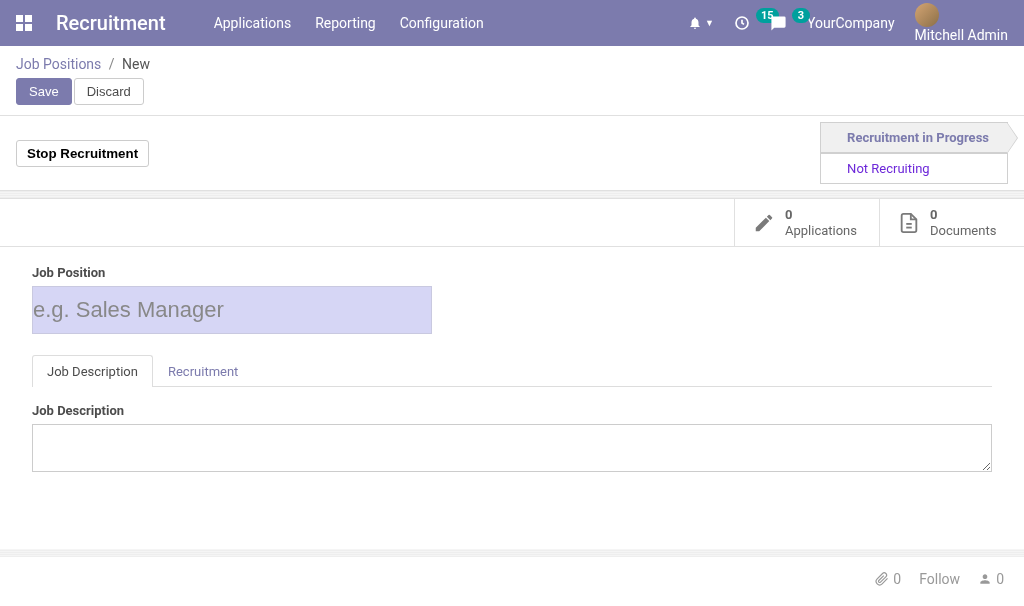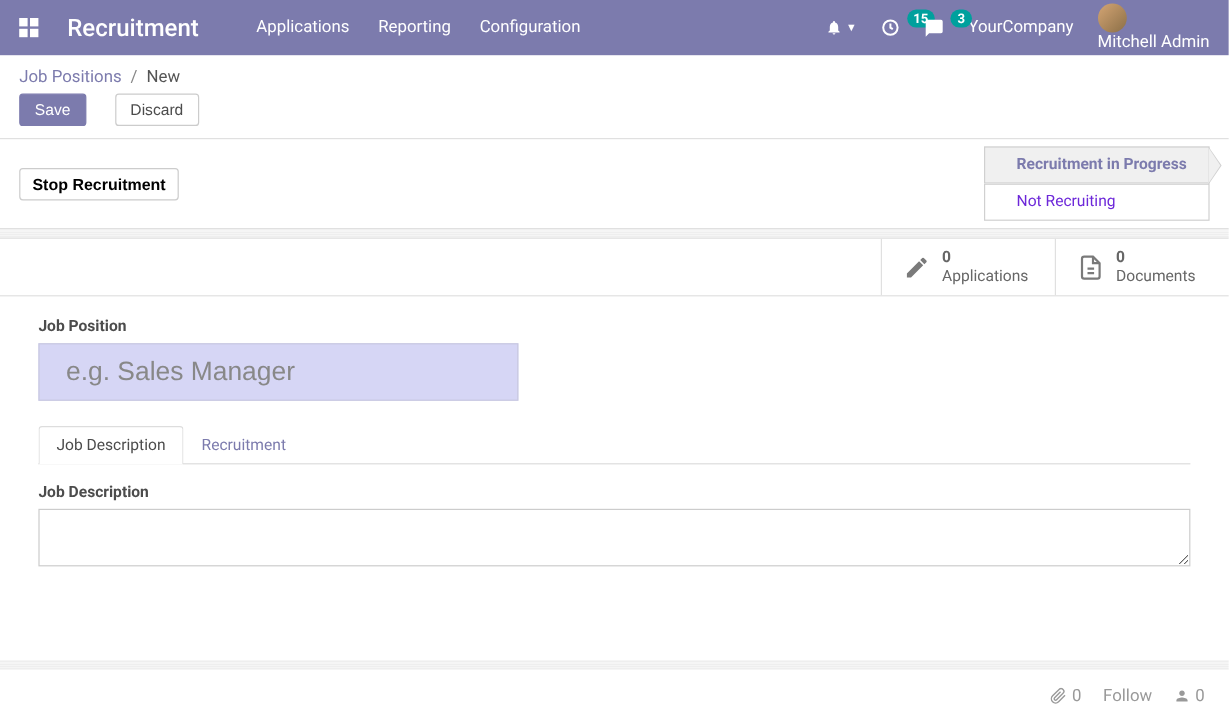--- a/index.html
+++ b/index.html
@@ -13,40 +13,40 @@
 .topbar-right{margin-left:auto;display:flex;align-items:center;gap:20px;}
 .icon-btn{position:relative;cursor:pointer;display:flex;align-items:center;color:#fff;}
 .badge{position:absolute;top:-7px;left:22px;background:#00a09d;color:#fff;border-radius:9px;font-size:11px;font-weight:700;padding:0 5px;line-height:15px;min-width:18px;text-align:center;}
 .avatar{width:24px;height:24px;border-radius:50%;background:linear-gradient(135deg,#d4a574,#8b6f47);margin-right:6px;display:inline-block;}
 .company,.user{font-size:14px;cursor:pointer;}
 .user{display:flex;align-items:flex-start;flex-direction:column;}
 .bc-row{padding:10px 16px 6px;}
 .breadcrumb{font-size:14px;color:#7c7bad;}
 .breadcrumb .sep{color:#888;margin:0 4px;}
 .breadcrumb .cur{color:#555;}
-.action-row{padding:0 16px 10px;display:flex;gap:24px;}
+.action-row{padding:0 16px 10px;display:flex;gap:2px;}
 .btn{border:1px solid #ccc;background:#fff;padding:5px 12px;font-size:13px;cursor:pointer;border-radius:3px;color:#4c4c4c;}
 .btn-primary{background:#7c7bad;border-color:#7c7bad;color:#fff;}
 .statusbar{display:flex;align-items:center;border-top:1px solid #e0e0e0;border-bottom:1px solid #e0e0e0;padding:6px 16px;background:#fff;}
 .statusbar .btn-left{border:1px solid #ccc;background:#fff;padding:5px 10px;cursor:pointer;border-radius:3px;font-weight:bold;}
 .status-steps{margin-left:auto;display:flex;flex-direction:column;}
 .step{position:relative;padding:7px 18px 7px 26px;border:1px solid #d0d0d0;font-size:13px;color:#6d28d9;background:#fff;cursor:pointer;}
 .step.active{color:#7c7bad;font-weight:700;background:#f0f0f0;}
 .step.active:after{content:"";position:absolute;right:-10px;top:0;bottom:0;width:0;height:0;border-top:15px solid transparent;border-bottom:15px solid transparent;border-left:10px solid #f0f0f0;z-index:2;}
 .step.active:before{content:"";position:absolute;right:-11px;top:-1px;bottom:-1px;width:0;height:0;border-top:16px solid transparent;border-bottom:16px solid transparent;border-left:11px solid #d0d0d0;z-index:1;}
 .gray-strip{height:8px;background:repeating-linear-gradient(0deg,#eee,#eee 1px,#f5f5f5 1px,#f5f5f5 2px);border-bottom:1px solid #e0e0e0;}
 .stat-boxes{display:flex;justify-content:flex-end;border-bottom:1px solid #e0e0e0;}
 .stat-box{border-left:1px solid #e0e0e0;padding:8px 18px;display:flex;align-items:center;gap:10px;min-width:145px;cursor:pointer;}
 .stat-box svg{color:#7a7a7a;}
 .stat-text{display:flex;flex-direction:column;line-height:1.2;}
 .stat-num{color:#666;font-weight:700;}
 .stat-label{color:#666;font-size:13px;}
 .form-sheet{padding:18px 32px;}
 .field-label{font-size:13px;color:#4c4c4c;font-weight:700;margin-bottom:6px;}
-.title-input{width:400px;padding:10px 22px;font-size:22px;border:1px solid #c9c9e0;background:#d6d6f5;color:#666;outline:none;}
+.title-input{width:400px;padding:10px 0;font-size:22px;border:1px solid #c9c9e0;background:#d6d6f5;color:#666;outline:none;}
 .title-input::placeholder{color:#888;}
 .tabs{display:flex;border-bottom:1px solid #ddd;margin-top:20px;}
 .tab{padding:8px 14px;font-size:13px;cursor:pointer;color:#7c7bad;border:1px solid transparent;border-bottom:none;position:relative;top:1px;}
 .tab.active{color:#4c4c4c;border-color:#ddd;background:#fff;border-radius:3px 3px 0 0;}
 .tab-content{padding:16px 0;}
 .textarea{width:100%;min-height:48px;border:1px solid #ccc;padding:8px;font-family:inherit;font-size:13px;resize:vertical;}
 .footer-strip{height:8px;background:repeating-linear-gradient(0deg,#eee,#eee 1px,#f5f5f5 1px,#f5f5f5 2px);margin-top:40px;}
 .chatter{display:flex;justify-content:flex-end;align-items:center;gap:18px;padding:14px 20px;color:#999;font-size:14px;}
 .chatter-item{display:flex;align-items:center;gap:4px;cursor:pointer;}
 svg{display:block;}

